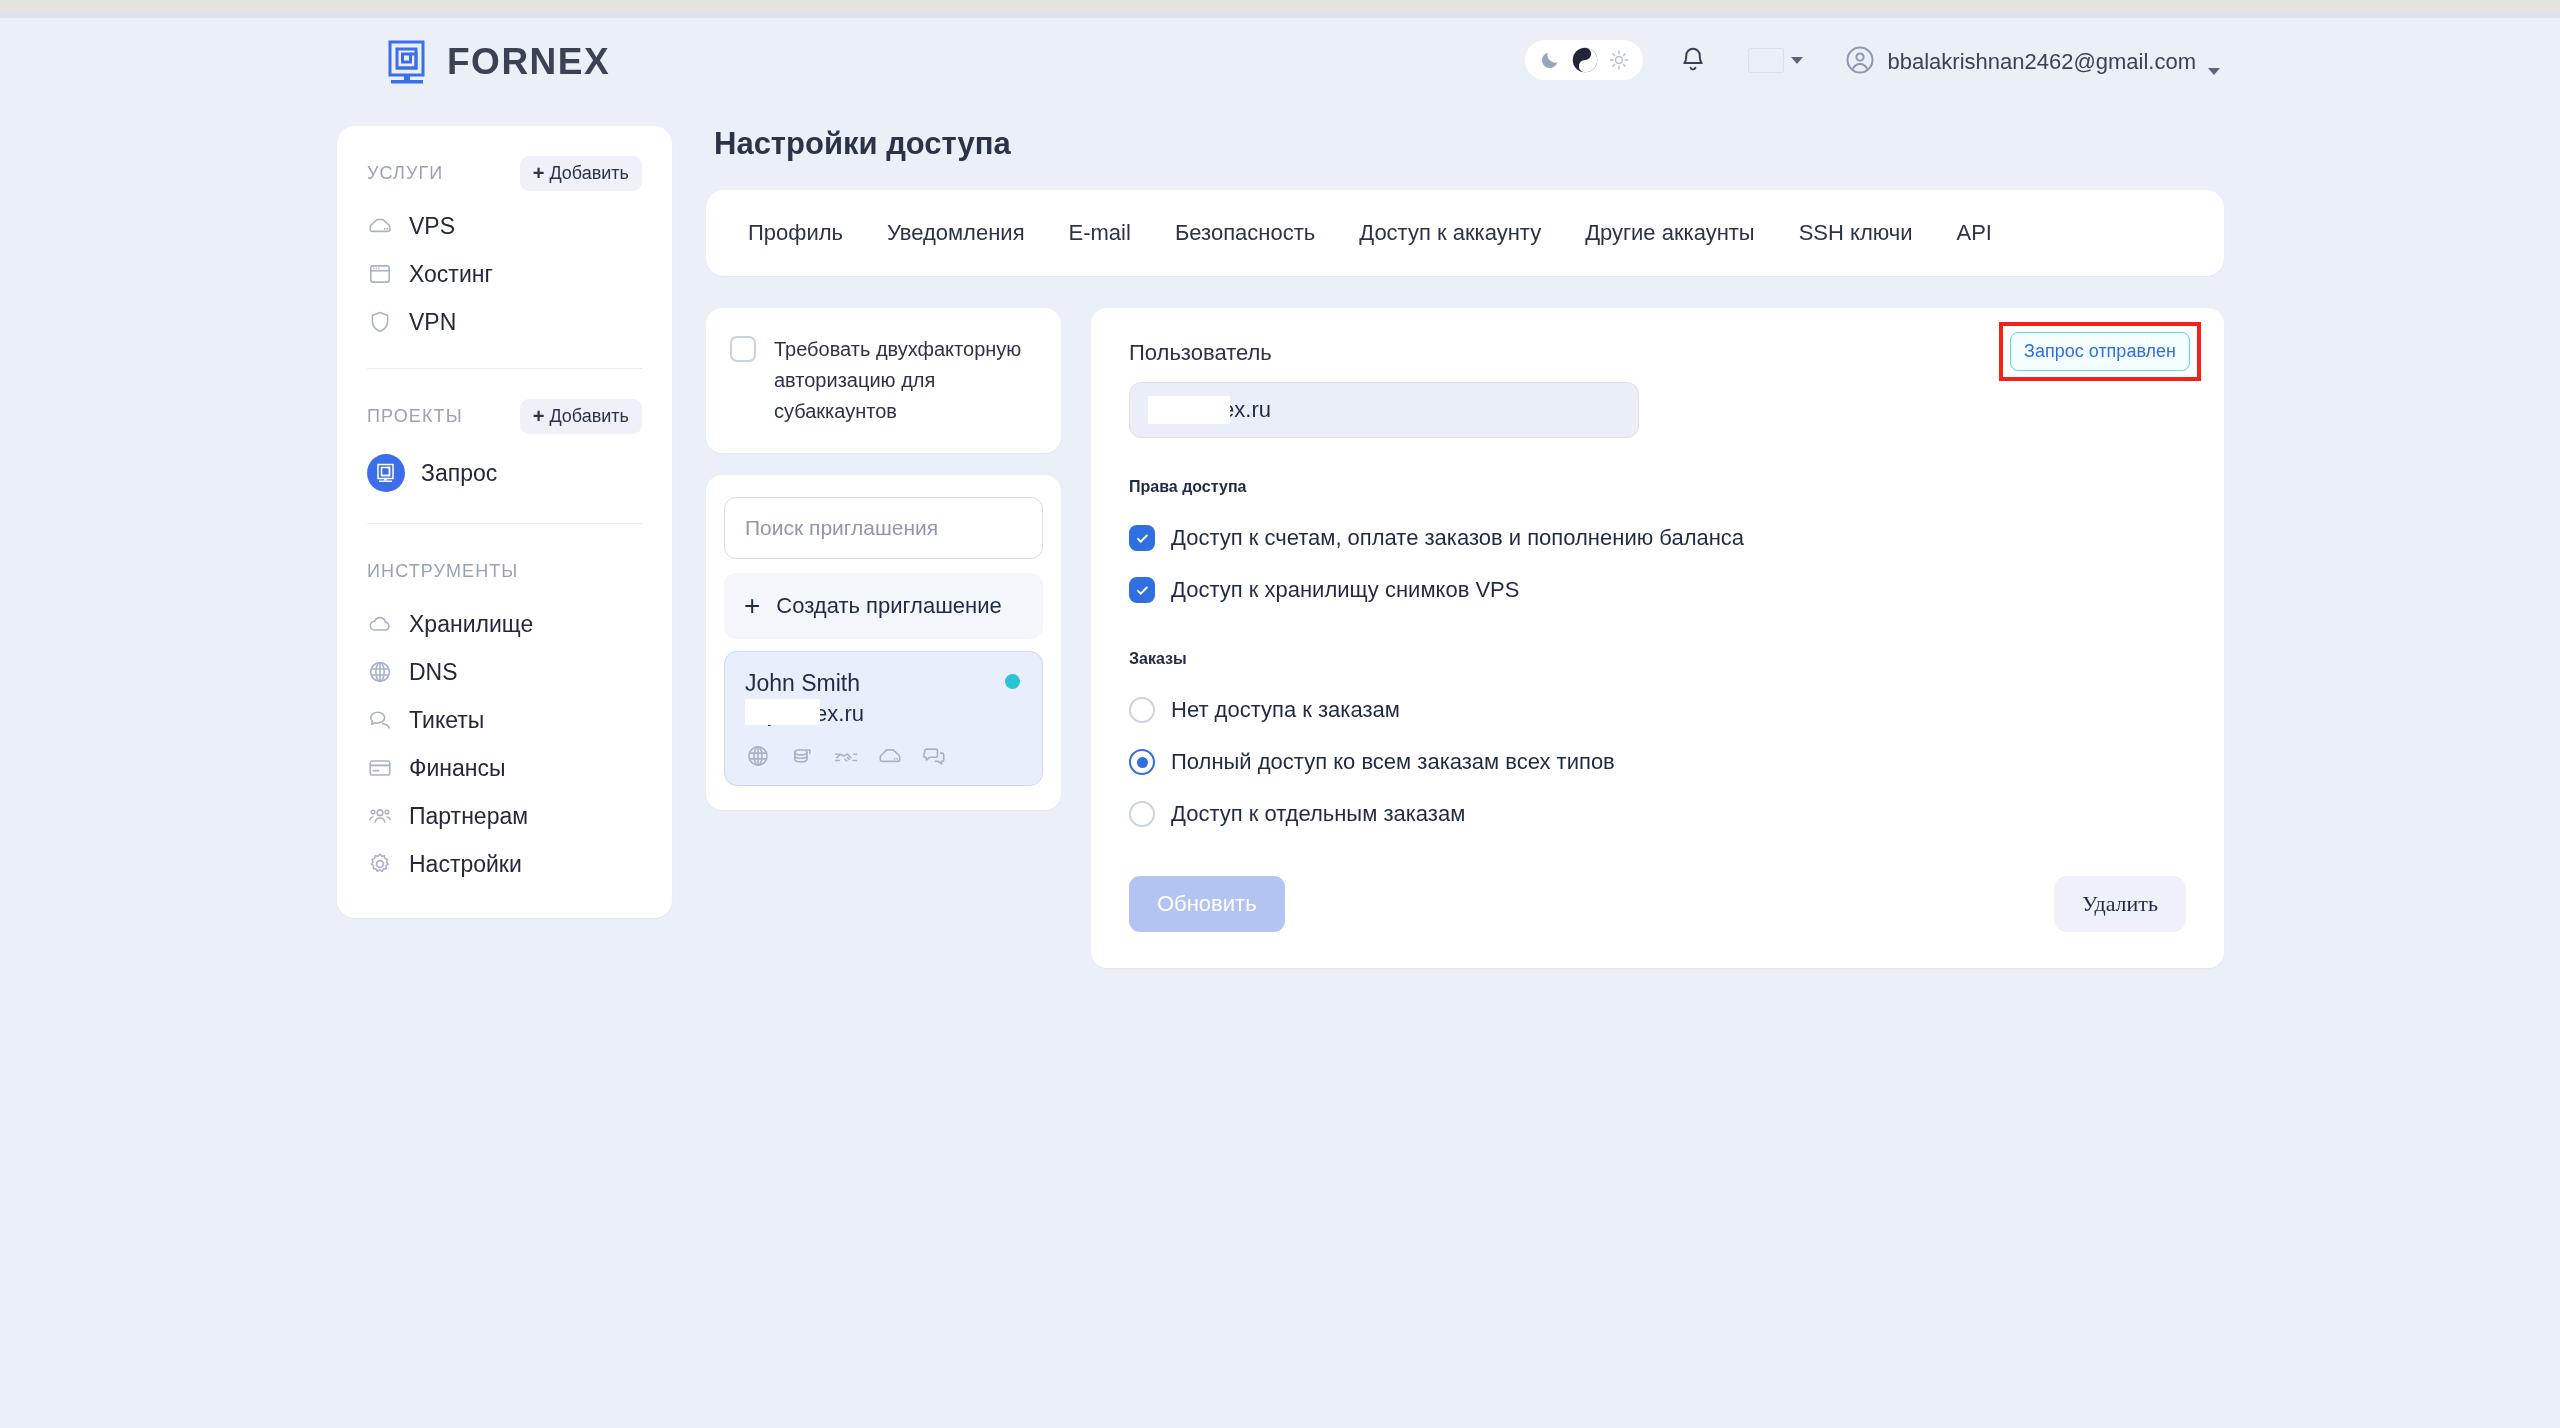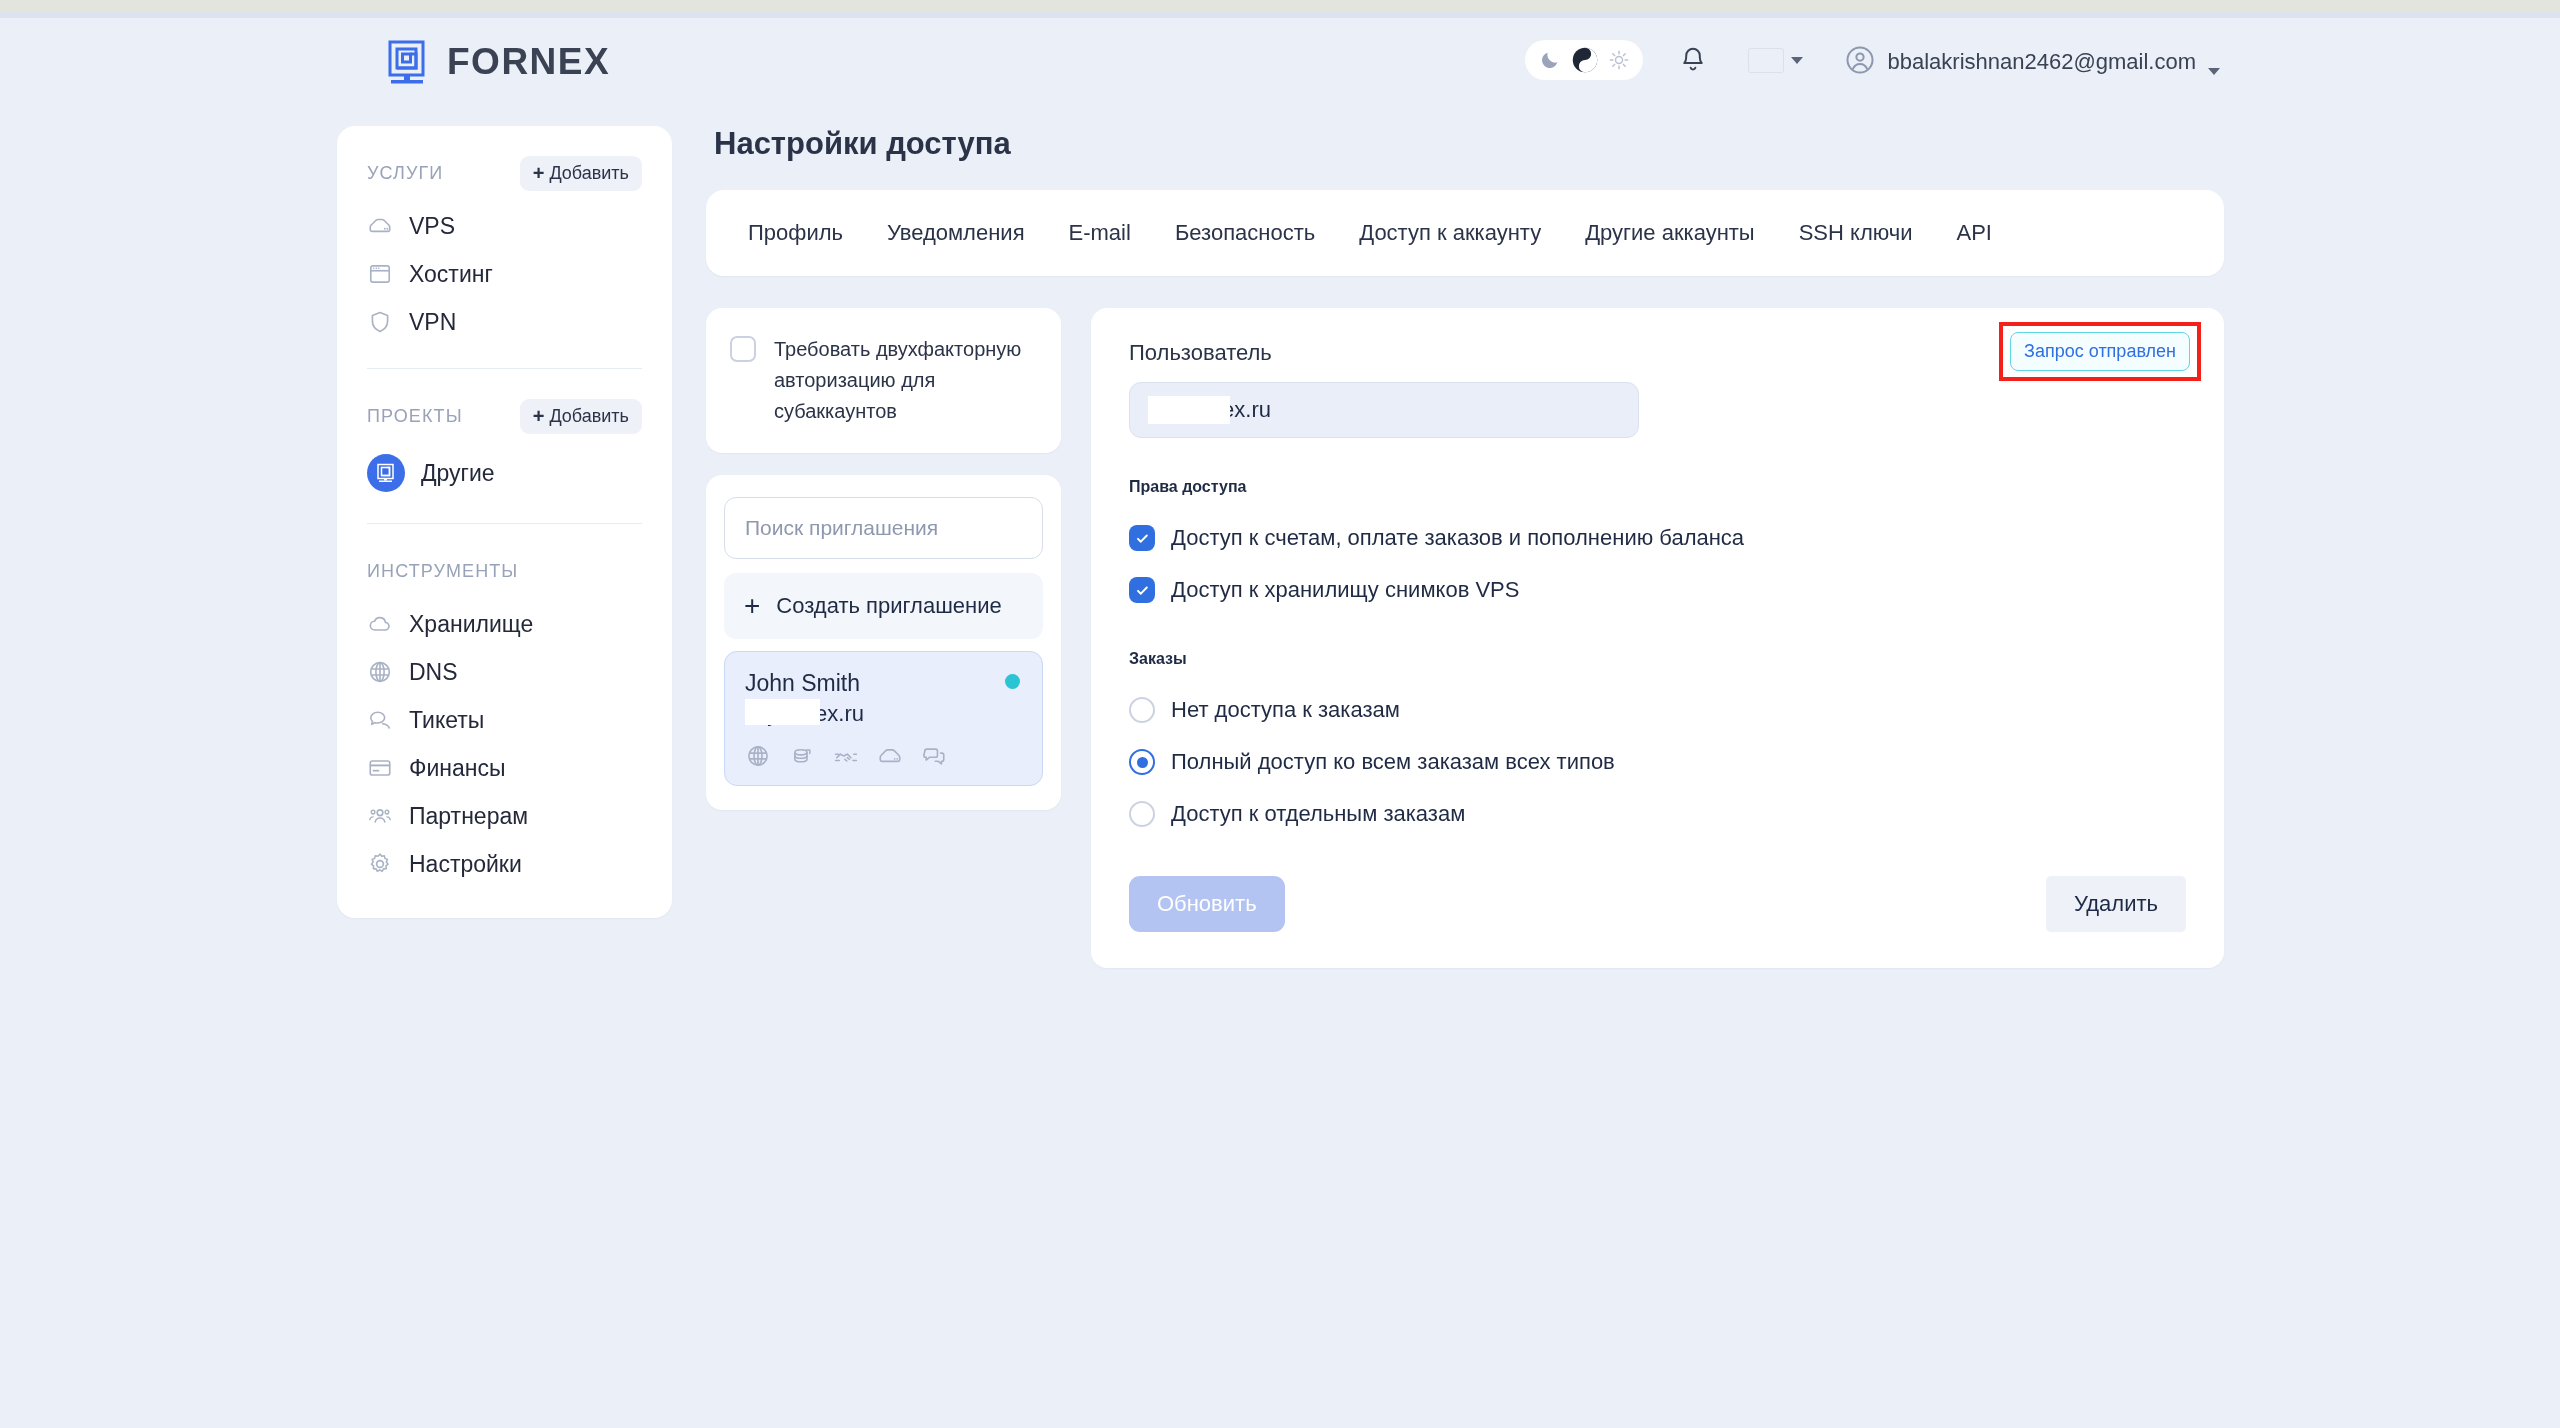--- a/index.html
+++ b/index.html
@@ -404,23 +404,23 @@
     border-radius: 11px;
     font-size: 22px;
     font-family: inherit;
     padding: 15px 28px;
     cursor: pointer;
   }
   .btn-delete {
     background: #eef1f8;
     color: #1f2a44;
     border: none;
-    border-radius: 5px;
+    border-radius: 13px;
     font-size: 22px;
-    font-family: Liberation Sans, sans-serif;
+    font-family: Liberation Serif, serif;
     padding: 15px 28px;
     cursor: pointer;
   }
 </style>
 </head>
 <body>
 
 <div class="chrome-strip">
   <div class="chrome-strip-inner"></div>
 </div>
@@ -541,21 +541,21 @@
       <div class="project-item">
         <span class="project-avatar">
           <svg width="24" height="24" viewBox="0 0 48 48">
             <rect x="8" y="7" width="30" height="28" fill="none" stroke="#ffffff" stroke-width="3"></rect>
             <rect x="15" y="13" width="16" height="16" fill="none" stroke="#ffffff" stroke-width="3"></rect>
             <path d="M25 13 L31 13 L31 29 L15 29" fill="none" stroke="#ffffff" stroke-width="3"></path>
             <rect x="20" y="35" width="6" height="4" fill="#ffffff"></rect>
             <rect x="10" y="39" width="26" height="3" fill="#ffffff"></rect>
           </svg>
         </span>
-        <span>Другие</span>
+        <span>Запрос</span>
       </div>
     </div>
 
     <div class="side-divider"></div>
 
     <div class="side-group side-gap-top">
       <div class="side-head">
         <span class="side-head-label">ИНСТРУМЕНТЫ</span>
       </div>
 

